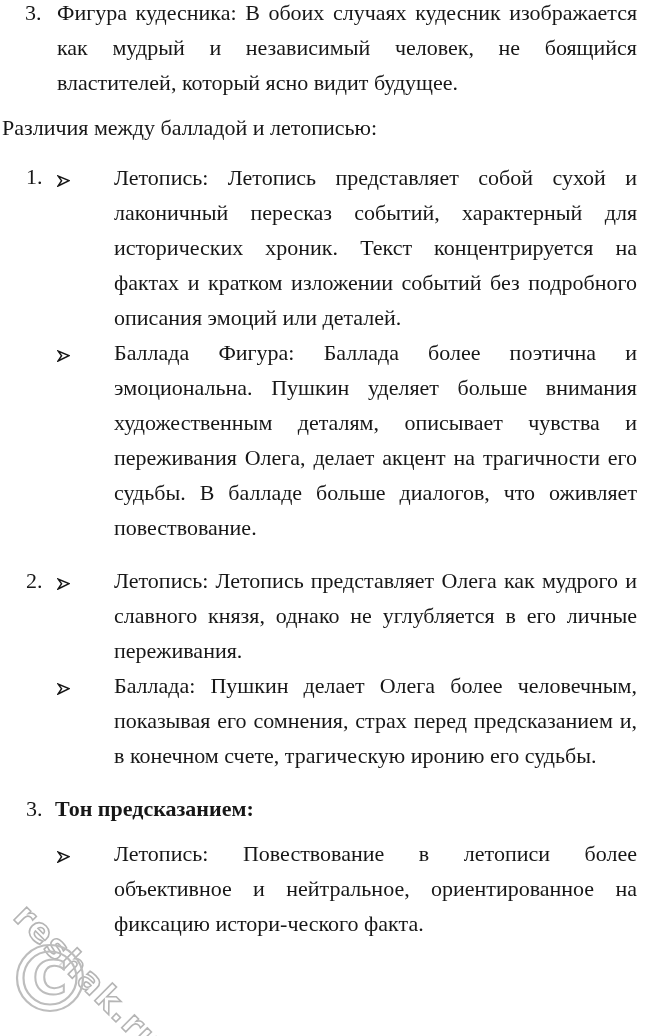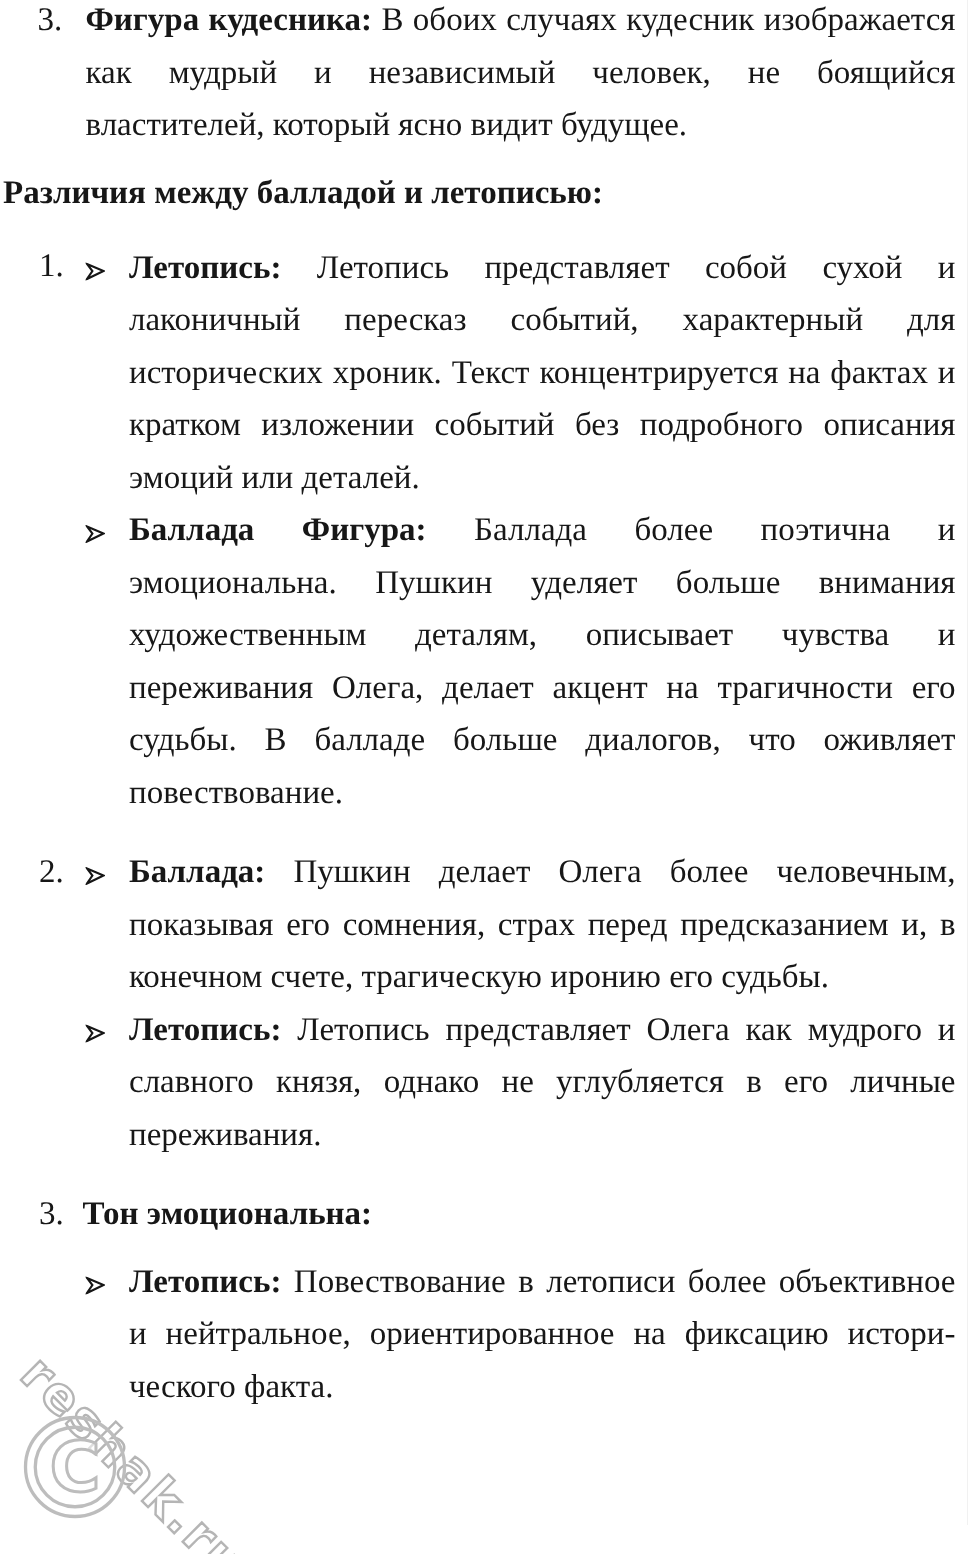--- a/index.html
+++ b/index.html
@@ -12,28 +12,28 @@
     font-size:22px;
     line-height:35px;
     color:#171717;
   }
   .doc{position:absolute;left:0;top:-5px;right:0;padding-right:8px;}
   
   .li-num{position:relative;padding-left:57px;text-align:justify;}
   .li-num .marker{position:absolute;left:25px;top:0;font-weight:normal;}
   .num-head{position:relative;padding-left:55px;font-weight:bold;text-align:left;}
   .num-head .marker{position:absolute;left:26px;top:0;font-weight:normal;}
-  .heading{font-weight:bold;margin:10px 0 0 2px;text-align:left;}
+  .heading{font-weight:normal;margin:10px 0 0 2px;text-align:left;}
   .g1{margin:14px 0 15px 0;}
   .g2{margin:18px 0 15px 0;}
   .g3{margin:18px 0 10px 0;}
   
-  .li-bullet{position:relative;padding-left:86px;text-align:justify;}
+  .li-bullet{position:relative;padding-left:114px;text-align:justify;}
   .li-bullet .marker{position:absolute;left:57px;top:2px;}
-  .b{font-weight:bold;}
+  .b{font-weight:normal;}
   .wm{position:absolute;left:0;top:876px;z-index:4;pointer-events:none;}
 </style>
 </head>
 <body>
 
 <div class="page">
   <div class="doc">
 
     <div class="li-num">
       <span class="marker">3.</span>
@@ -64,35 +64,35 @@
     </div>
 
     <div class="num-head g2">
       <span class="marker">2.</span>
     </div>
 
     <div class="li-bullet">
       <span class="marker"><svg width="13" height="12" viewBox="0 0 13 12">
             <path d="M1 11 L12 5.7 L1 1 L4.6 5.7 Z" fill="#ffffff" stroke="#161616" stroke-width="1.4" stroke-linejoin="miter"></path>
           </svg></span>
-      <span class="b">Баллада:</span>
-      <span>Пушкин делает Олега более человечным, показывая его сомнения, страх перед предсказанием и, в конечном счете, трагическую иронию его судьбы.</span>
+      <span class="b">Летопись:</span>
+      <span>Летопись представляет Олега как мудрого и славного князя, однако не углубляется в его личные переживания.</span>
     </div>
 
     <div class="li-bullet">
       <span class="marker"><svg width="13" height="12" viewBox="0 0 13 12">
             <path d="M1 11 L12 5.7 L1 1 L4.6 5.7 Z" fill="#ffffff" stroke="#161616" stroke-width="1.4" stroke-linejoin="miter"></path>
           </svg></span>
-      <span class="b">Летопись:</span>
-      <span>Летопись представляет Олега как мудрого и славного князя, однако не углубляется в его личные переживания.</span>
+      <span class="b">Баллада:</span>
+      <span>Пушкин делает Олега более человечным, показывая его сомнения, страх перед предсказанием и, в конечном счете, трагическую иронию его судьбы.</span>
     </div>
 
     <div class="num-head g3">
       <span class="marker">3.</span>
-      <span>Тон эмоциональна:</span>
+      <span>Тон предсказанием:</span>
     </div>
 
     <div class="li-bullet">
       <span class="marker"><svg width="13" height="12" viewBox="0 0 13 12">
             <path d="M1 11 L12 5.7 L1 1 L4.6 5.7 Z" fill="#ffffff" stroke="#161616" stroke-width="1.4" stroke-linejoin="miter"></path>
           </svg></span>
       <span class="b">Летопись:</span>
       <span>Повествование в летописи более объективное и нейтральное, ориентированное на фиксацию истори-ческого факта.</span>
     </div>
 

